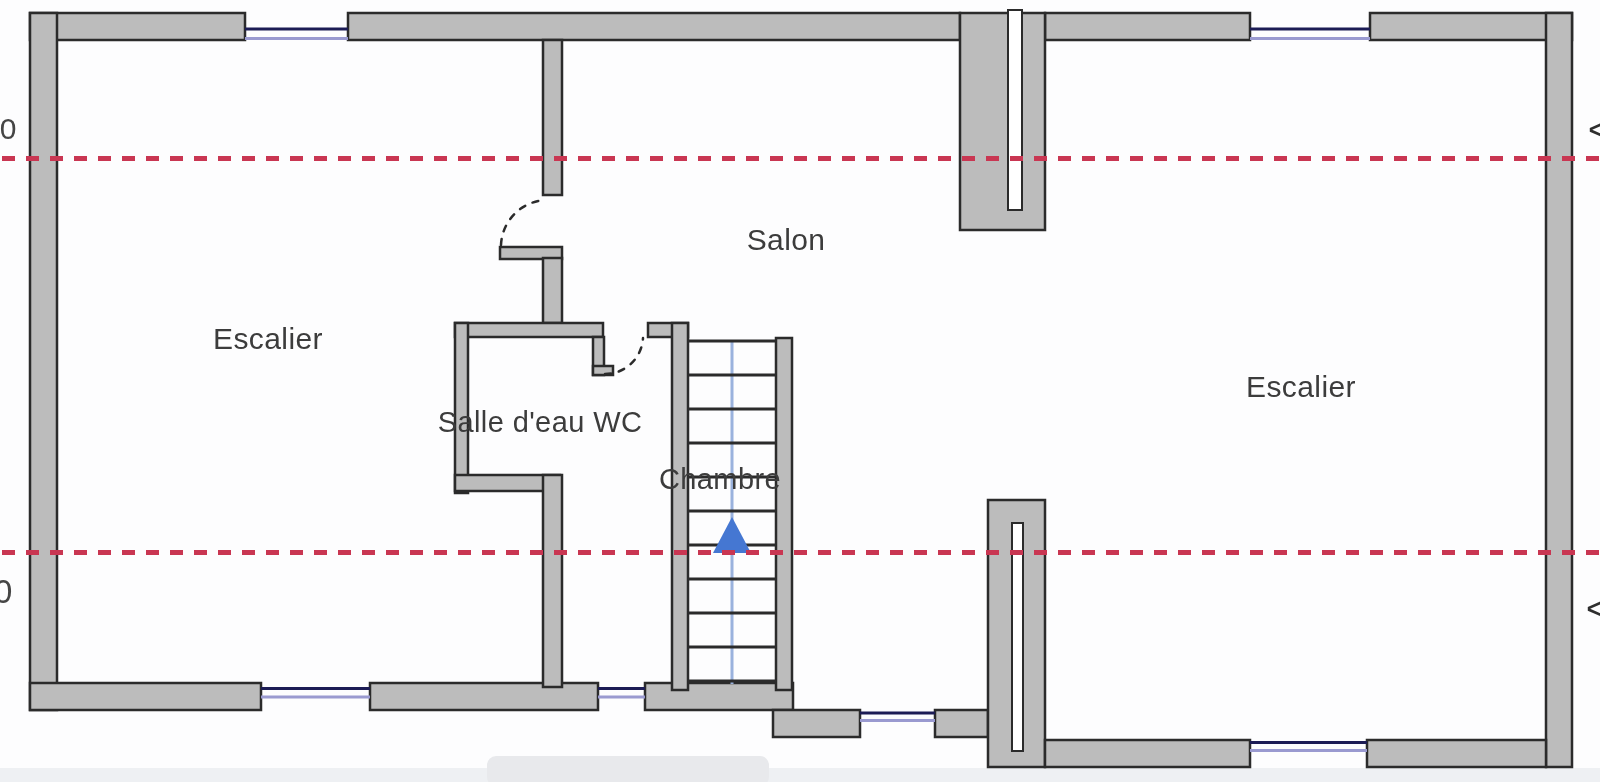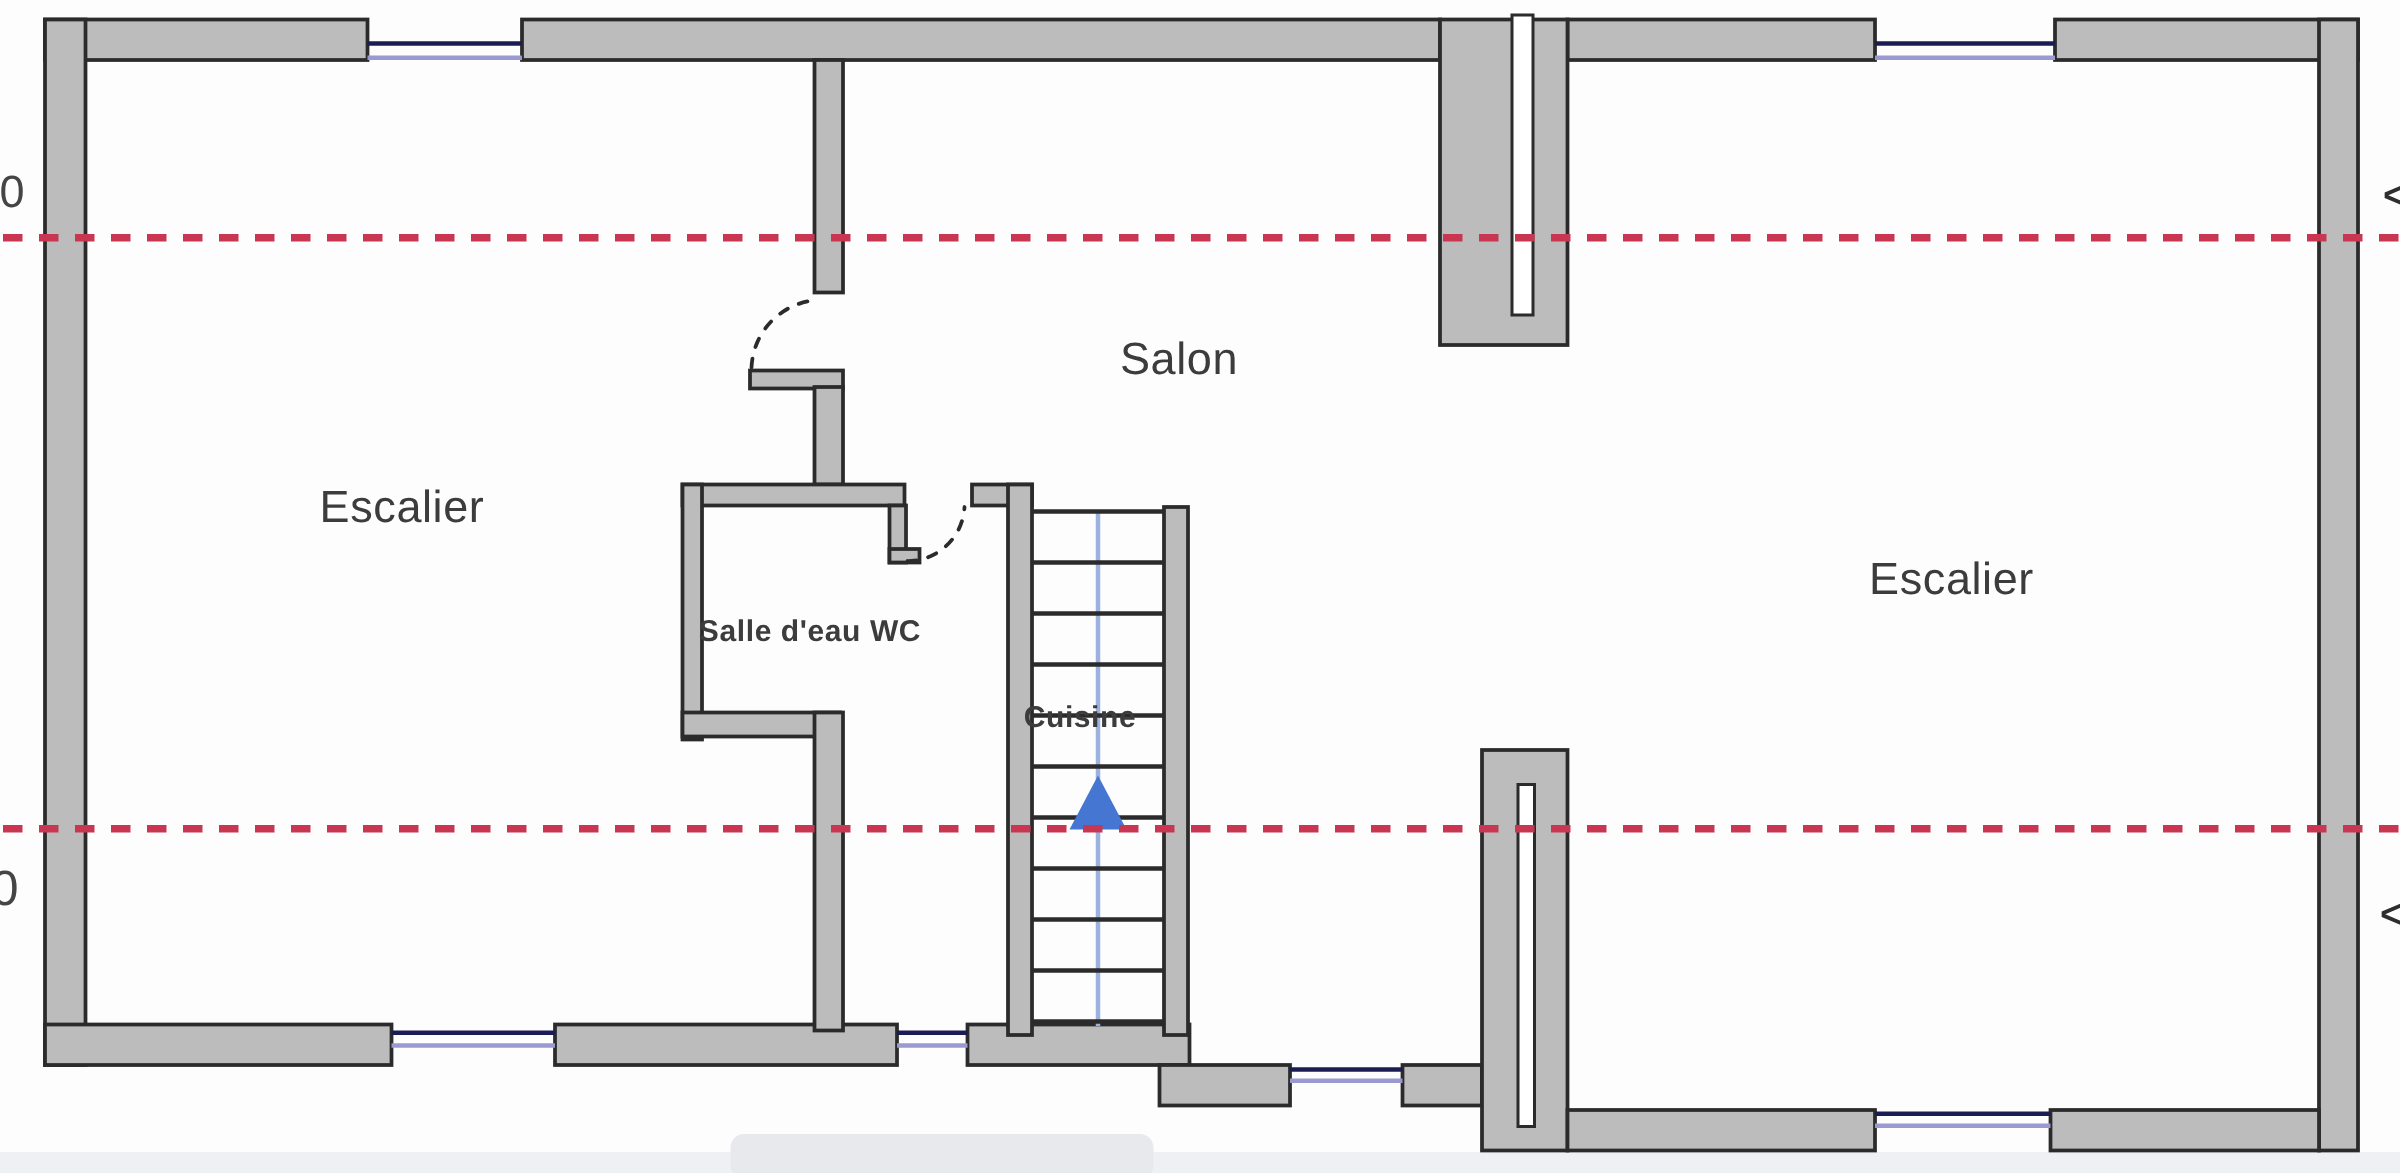--- a/index.html
+++ b/index.html
@@ -22,21 +22,21 @@
   .door-arc{fill:none;stroke:var(--line,#2b2b2b);stroke-width:2.5;stroke-dasharray:6 8;stroke-linecap:round;}
   .section-line{stroke:var(--section_red,#c93652);stroke-width:5;stroke-dasharray:13 11;}
   .bg-band{fill:#eef0f3;}
   .bg-bar{fill:#e8e9ec;}
 
   .room-label{
     position:absolute;transform:translate(-50%,-50%);
     font-size:30px;color:var(--text,#3c3c3c);
     white-space:nowrap;letter-spacing:0.4px;
   }
-  .room-label.small{font-size:20px;font-weight:bold;}
+  .room-label.small{font-size:29px;}
   .marker{
     position:absolute;color:#454545;font-size:30px;white-space:nowrap;
   }
   .marker.chev{font-size:36px;color:#2e2e2e;}
 </style>
 </head>
 <body>
 
 <div class="plan">
 
@@ -144,21 +144,21 @@
 
     <g>
       <line class="section-line" x1="2" y1="158.5" x2="1600" y2="158.5"></line>
       <line class="section-line" x1="2" y1="552.5" x2="1600" y2="552.5"></line>
     </g>
   </svg>
 
   <div class="room-label" style="left:268px;top:339px">Escalier</div>
   <div class="room-label" style="left:786px;top:240px">Salon</div>
   <div class="room-label small" style="left:540px;top:422px">Salle d'eau WC</div>
-  <div class="room-label small" style="left:720px;top:479px">Cuisine</div>
+  <div class="room-label small" style="left:720px;top:479px">Chambre</div>
   <div class="room-label" style="left:1301px;top:387px">Escalier</div>
 
   <div class="marker" style="left:-17px;top:112px">30</div>
   <div class="marker" style="left:-6px;top:573px;font-size:33px">0</div>
   <div class="marker chev" style="right:-9px;top:109px">&lt;</div>
   <div class="marker chev" style="right:-7px;top:588px">&lt;</div>
 
 </div>
 
 </body></html>

